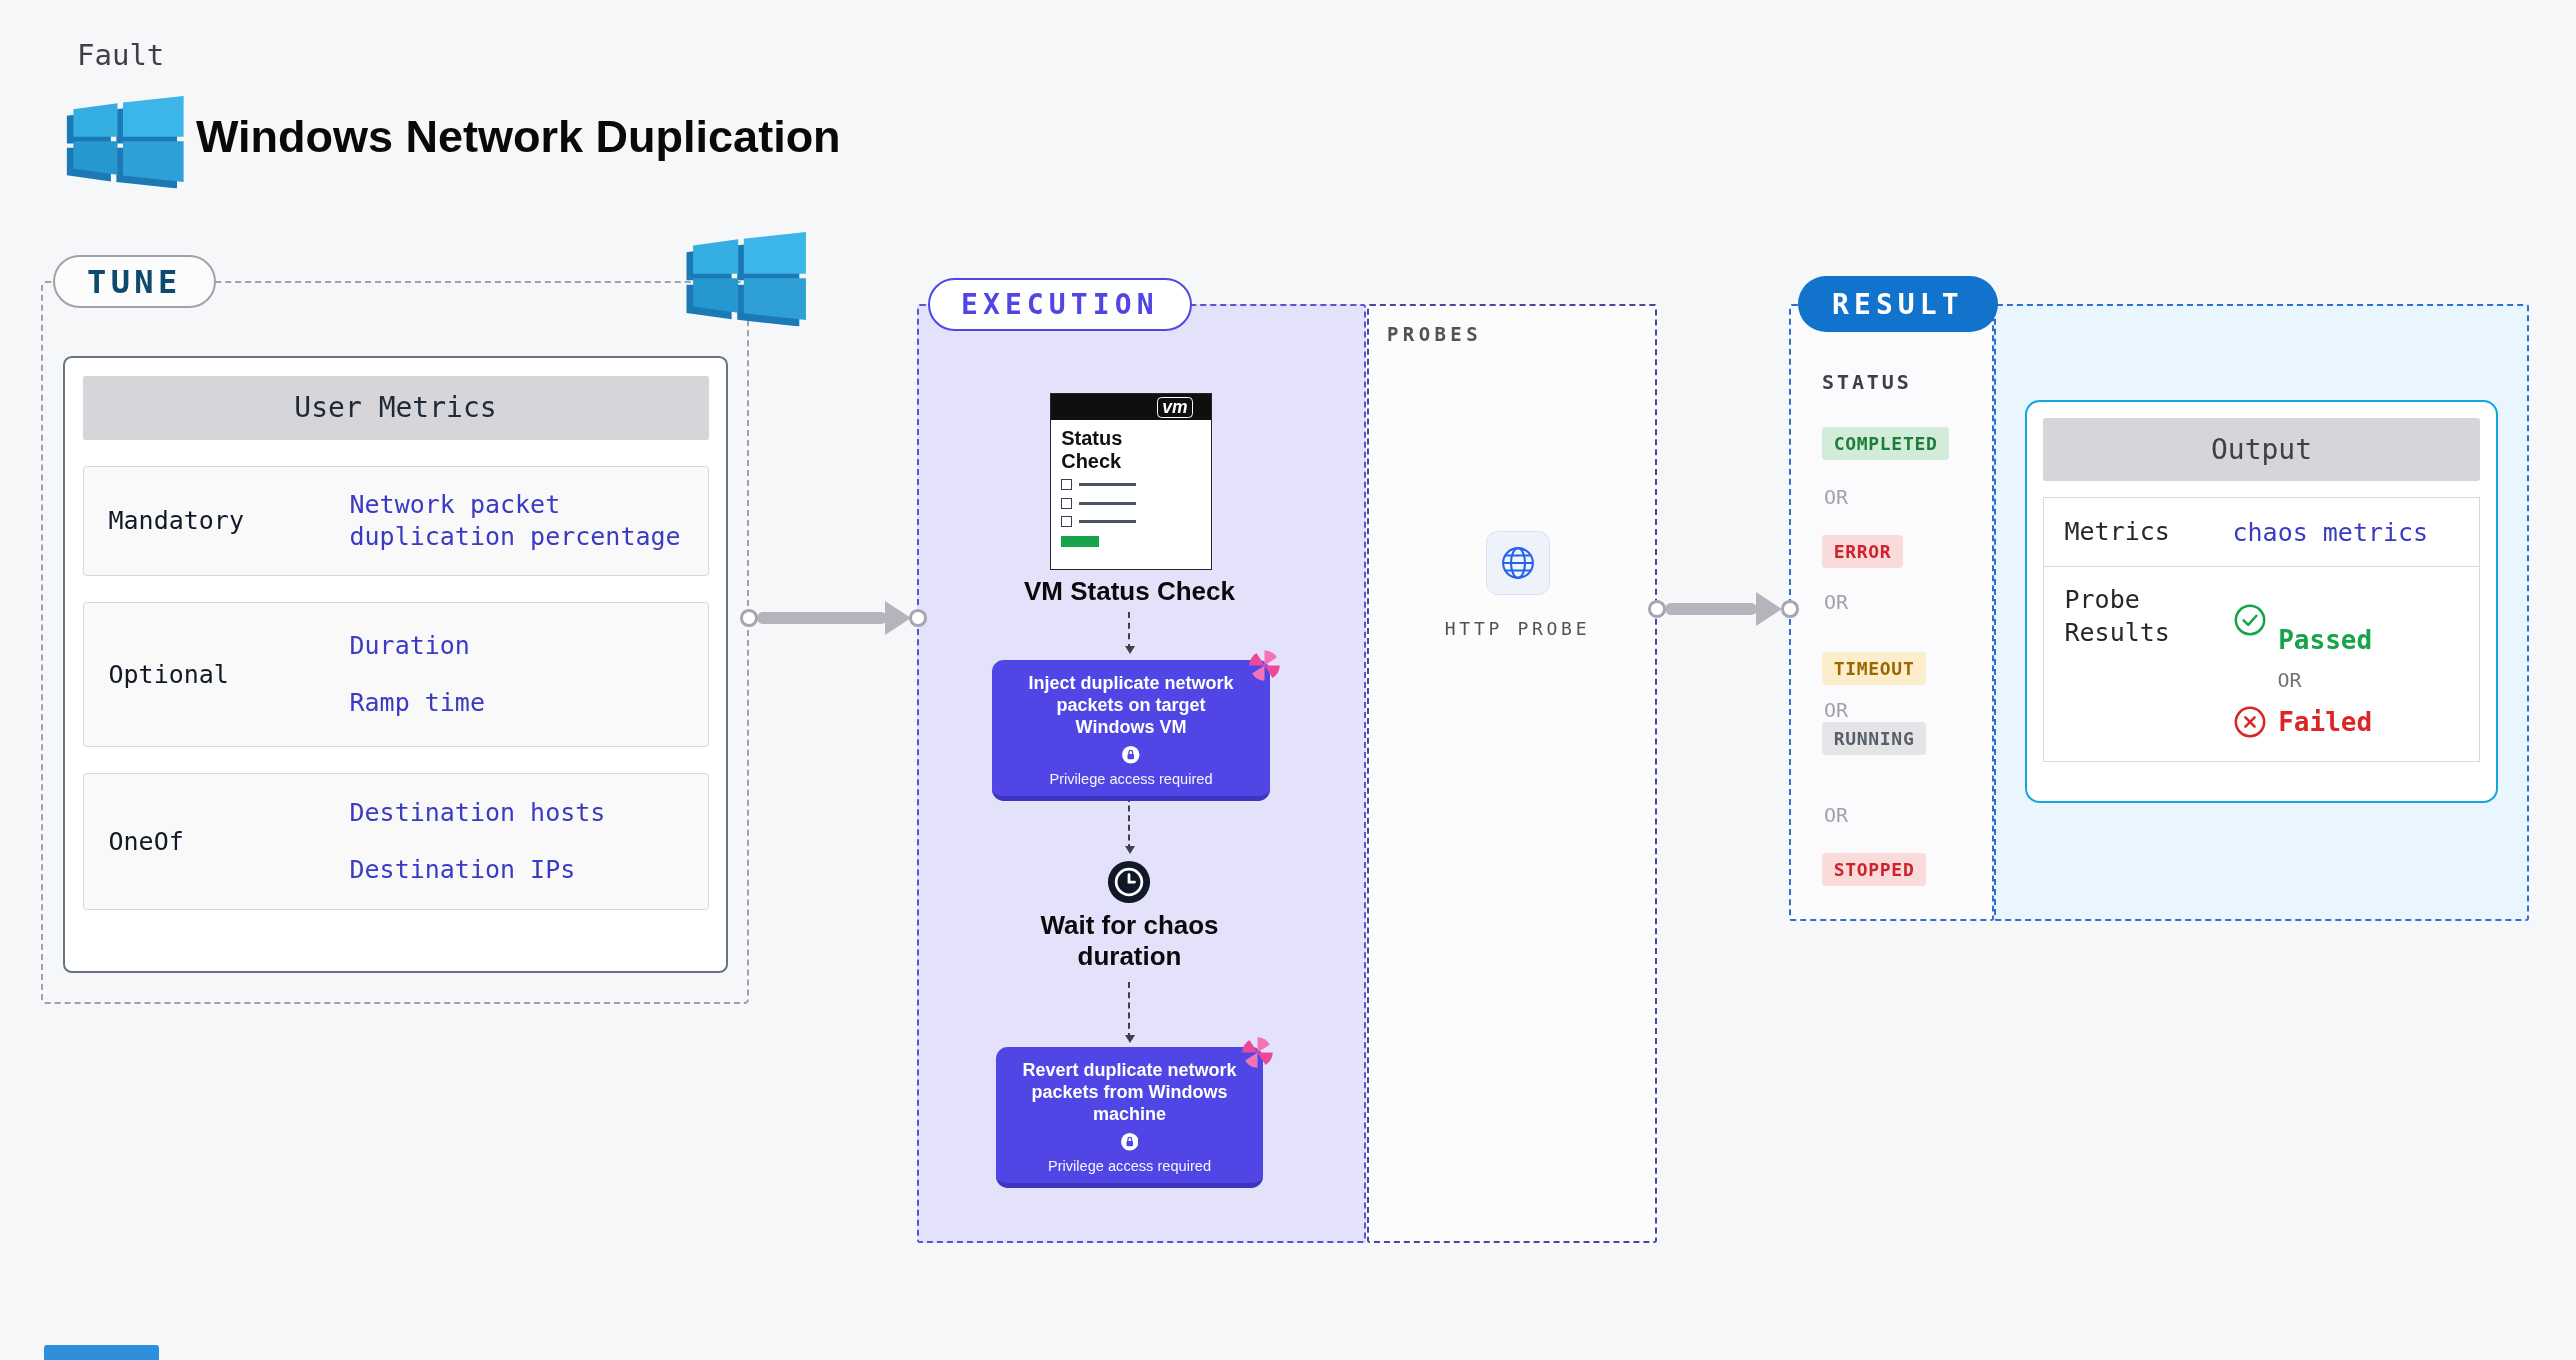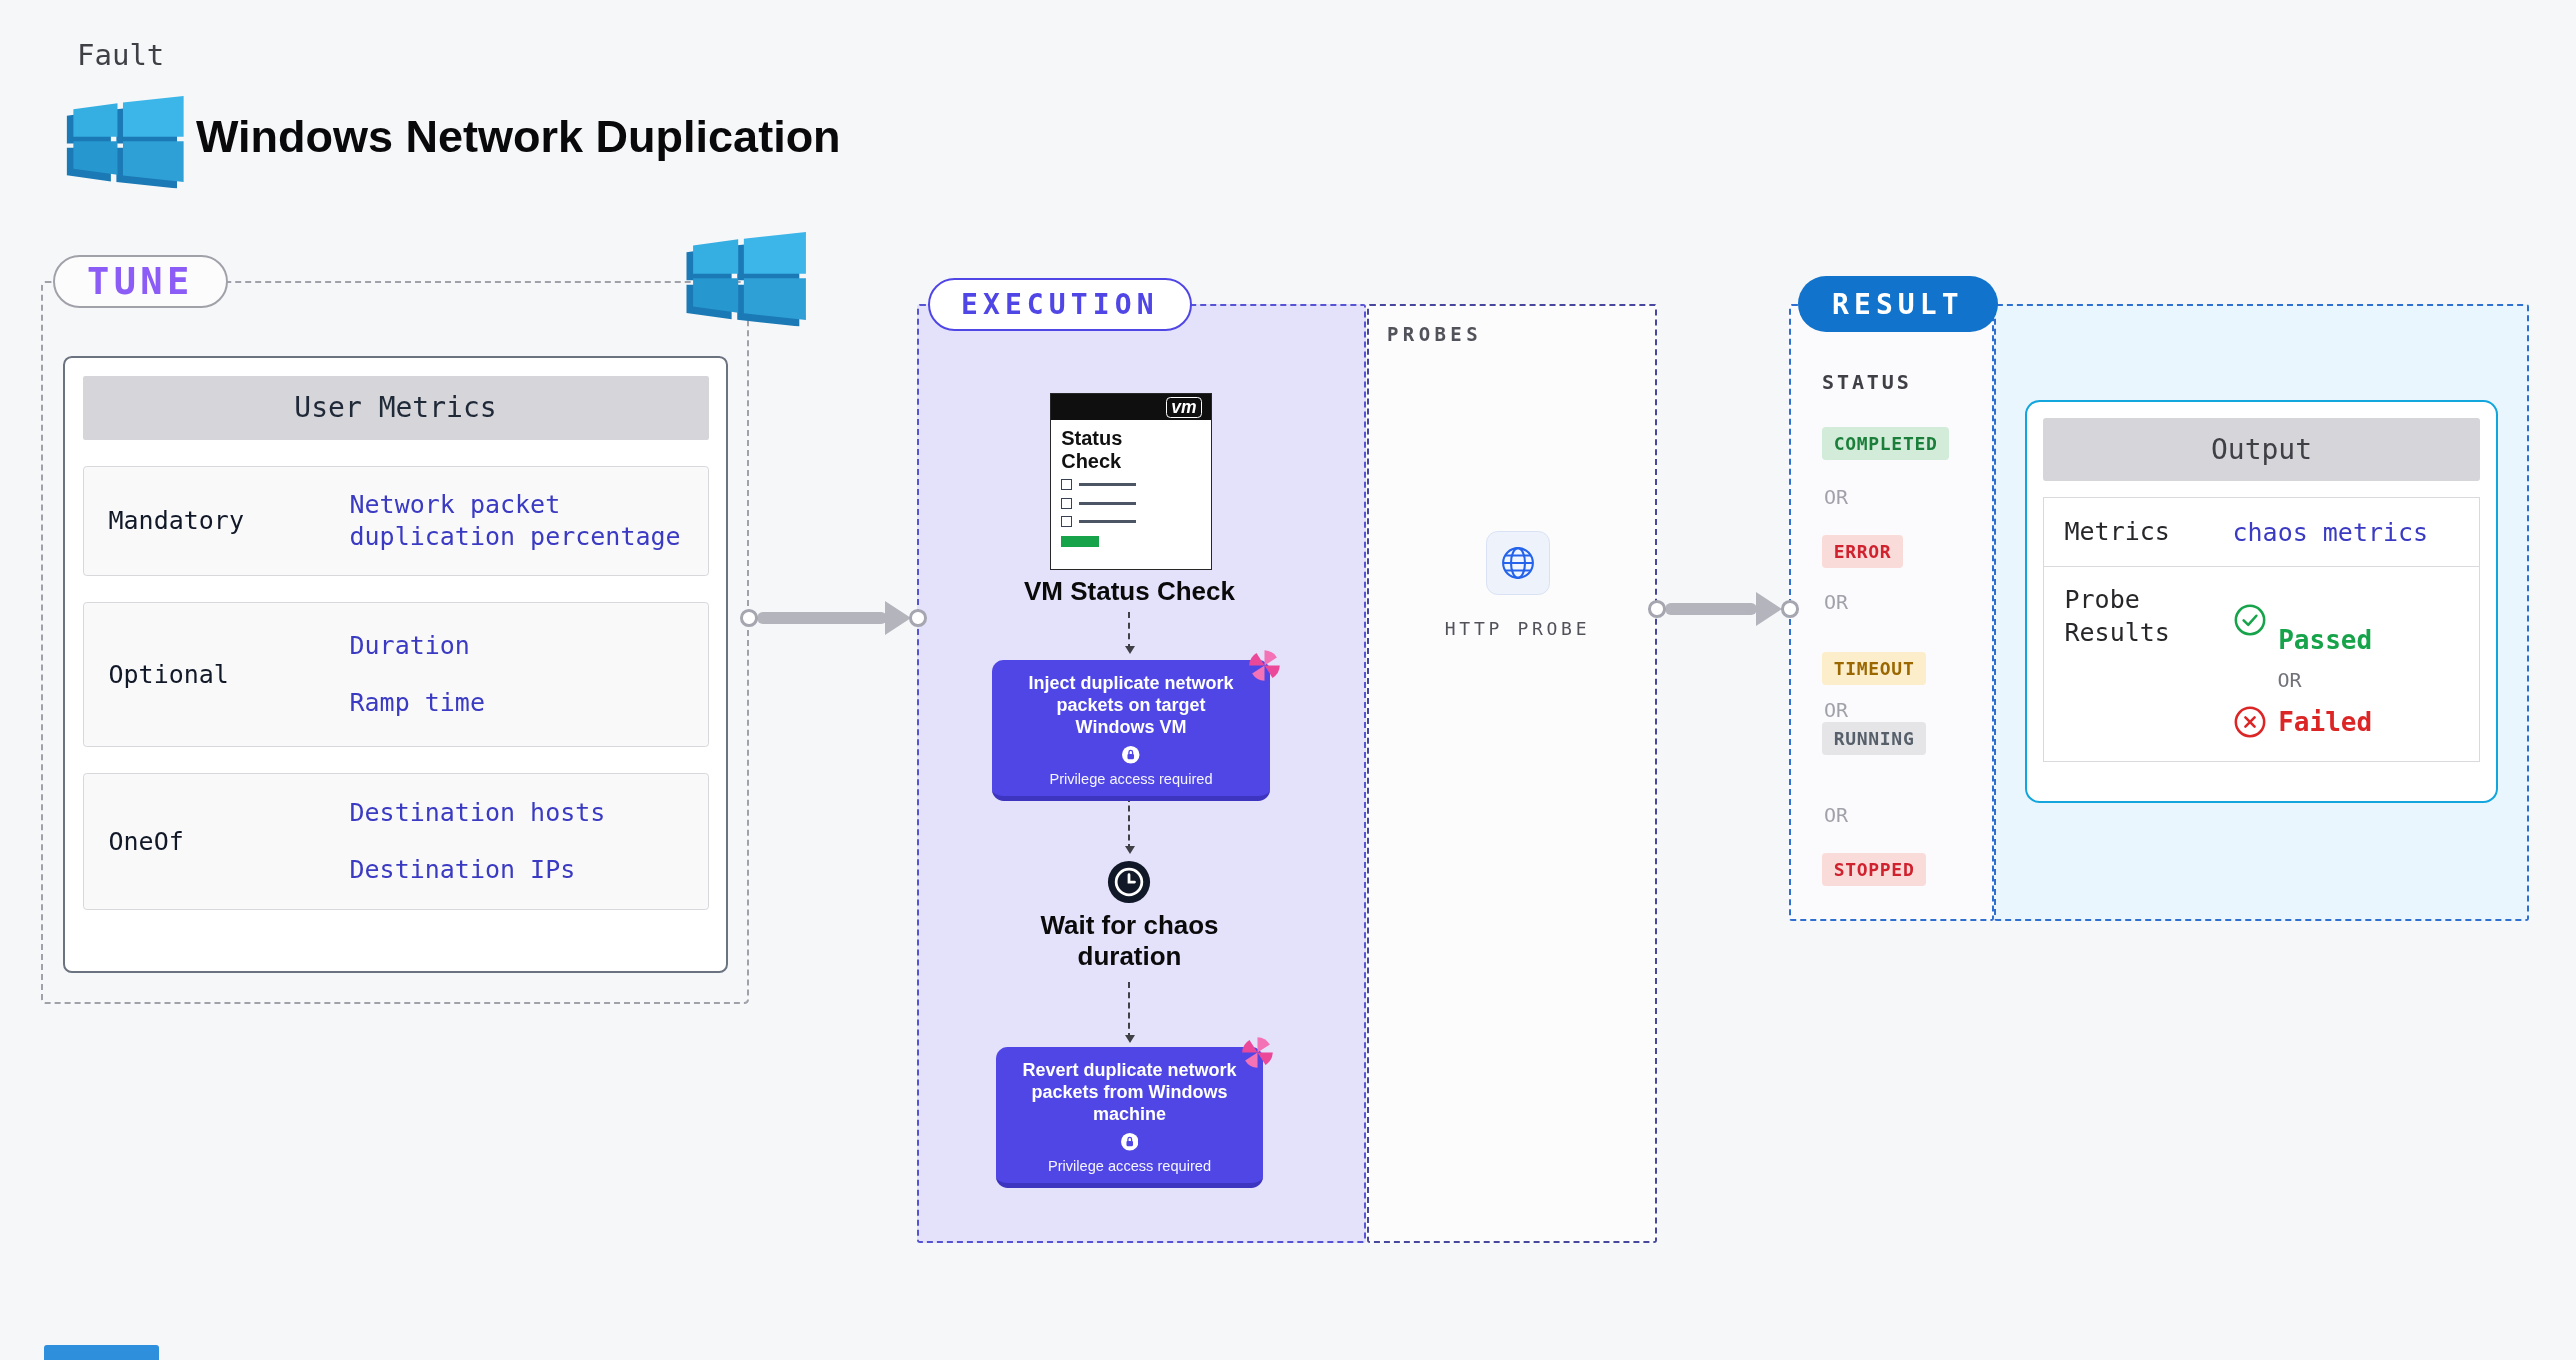--- a/index.html
+++ b/index.html
@@ -13,21 +13,21 @@
 
   
   .winlogo { position:absolute; }
   .winlogo svg { position:absolute; left:0; top:0; width:100%; height:100%; }
   .winlogo svg.shadow { transform:translate(-6.6px,6.6px); }
 
   
   .pill { position:absolute; display:flex; align-items:center; justify-content:center;
           border-radius:32px; font-family:"DejaVu Sans Mono",monospace; font-weight:bold; z-index:5; }
   .pill.tune { left:53px; top:255px; height:53px; padding:0 32px; background:#fcfcfd;
-               border:2.2px solid #a1a1aa; color:#8b5cf6; font-size:37px; letter-spacing:4.4px; }
+               border:2.2px solid #a1a1aa; color:#0c4a6e; font-size:32px; letter-spacing:4.4px; }
   .pill.execution { left:928px; top:278px; height:53px; padding:0 31px; background:#ffffff;
                border:2.2px solid #4f46e5; color:#4f46e5; font-size:28px; letter-spacing:5.1px; }
   .pill.result { left:1798px; top:276px; height:56px; padding:0 34px; background:#1173cb;
                color:#ffffff; font-size:28px; letter-spacing:5.1px; }
 
   
   .tune-box { position:absolute; left:41px; top:281px; width:708px; height:723px;
               border:2.2px dashed #a1a1aa; border-radius:4.4px; }
   .ui-card { position:absolute; left:63px; top:356px; width:665px; height:617px; background:#ffffff;
              border:2.2px solid #6b7280; border-radius:8.8px; padding:17.5px; }
@@ -53,21 +53,21 @@
   
   .exec-box { position:absolute; left:917px; top:304px; width:449px; height:939px;
               background:#e4e1fb; border:2.2px dashed #5653d4; border-radius:2.9px; }
   .probes-box { position:absolute; left:1367px; top:304px; width:290px; height:939px;
               background:#fcfcfd; border:2.2px dashed #47479e; border-radius:2.9px; }
   .probes-label { position:absolute; left:1387px; top:323px; font-family:"DejaVu Sans Mono",monospace;
               font-size:19px; color:#52525b; letter-spacing:4.4px; font-weight:bold; }
 
   .vm-card { position:absolute; left:1050px; top:393px; width:162px; height:177px;
              background:#ffffff; border:1.5px solid #27272a; z-index:3; }
-  .vm-bar { height:26px; background:#0f0f10; display:flex; align-items:center; justify-content:flex-end; padding-right:9px; }
+  .vm-bar { height:26px; background:#0f0f10; display:flex; align-items:center; justify-content:flex-end; padding-right:18px; }
   .vm-logo { color:#ffffff; font-weight:bold; font-style:italic; font-size:17.5px;
              border:1.5px solid #ffffff; border-radius:4.4px; padding:0 4.4px; line-height:19px; }
   .vm-body { padding:7.3px 10.2px; }
   .vm-title { font-weight:800; font-size:20px; color:#111111; line-height:1.12; width:80px; }
   .vm-row { display:flex; align-items:center; gap:6.6px; margin-top:7.3px; }
   .vm-chk { width:11px; height:11px; border:1.8px solid #374151; flex:0 0 auto; }
   .vm-line { height:2.9px; background:#4b5563; width:57px; }
   .vm-green { width:38px; height:10.2px; background:#16a34a; margin-top:9.5px; }
 
   .vm-caption { position:absolute; left:1020px; top:576px; width:219px; text-align:center;

